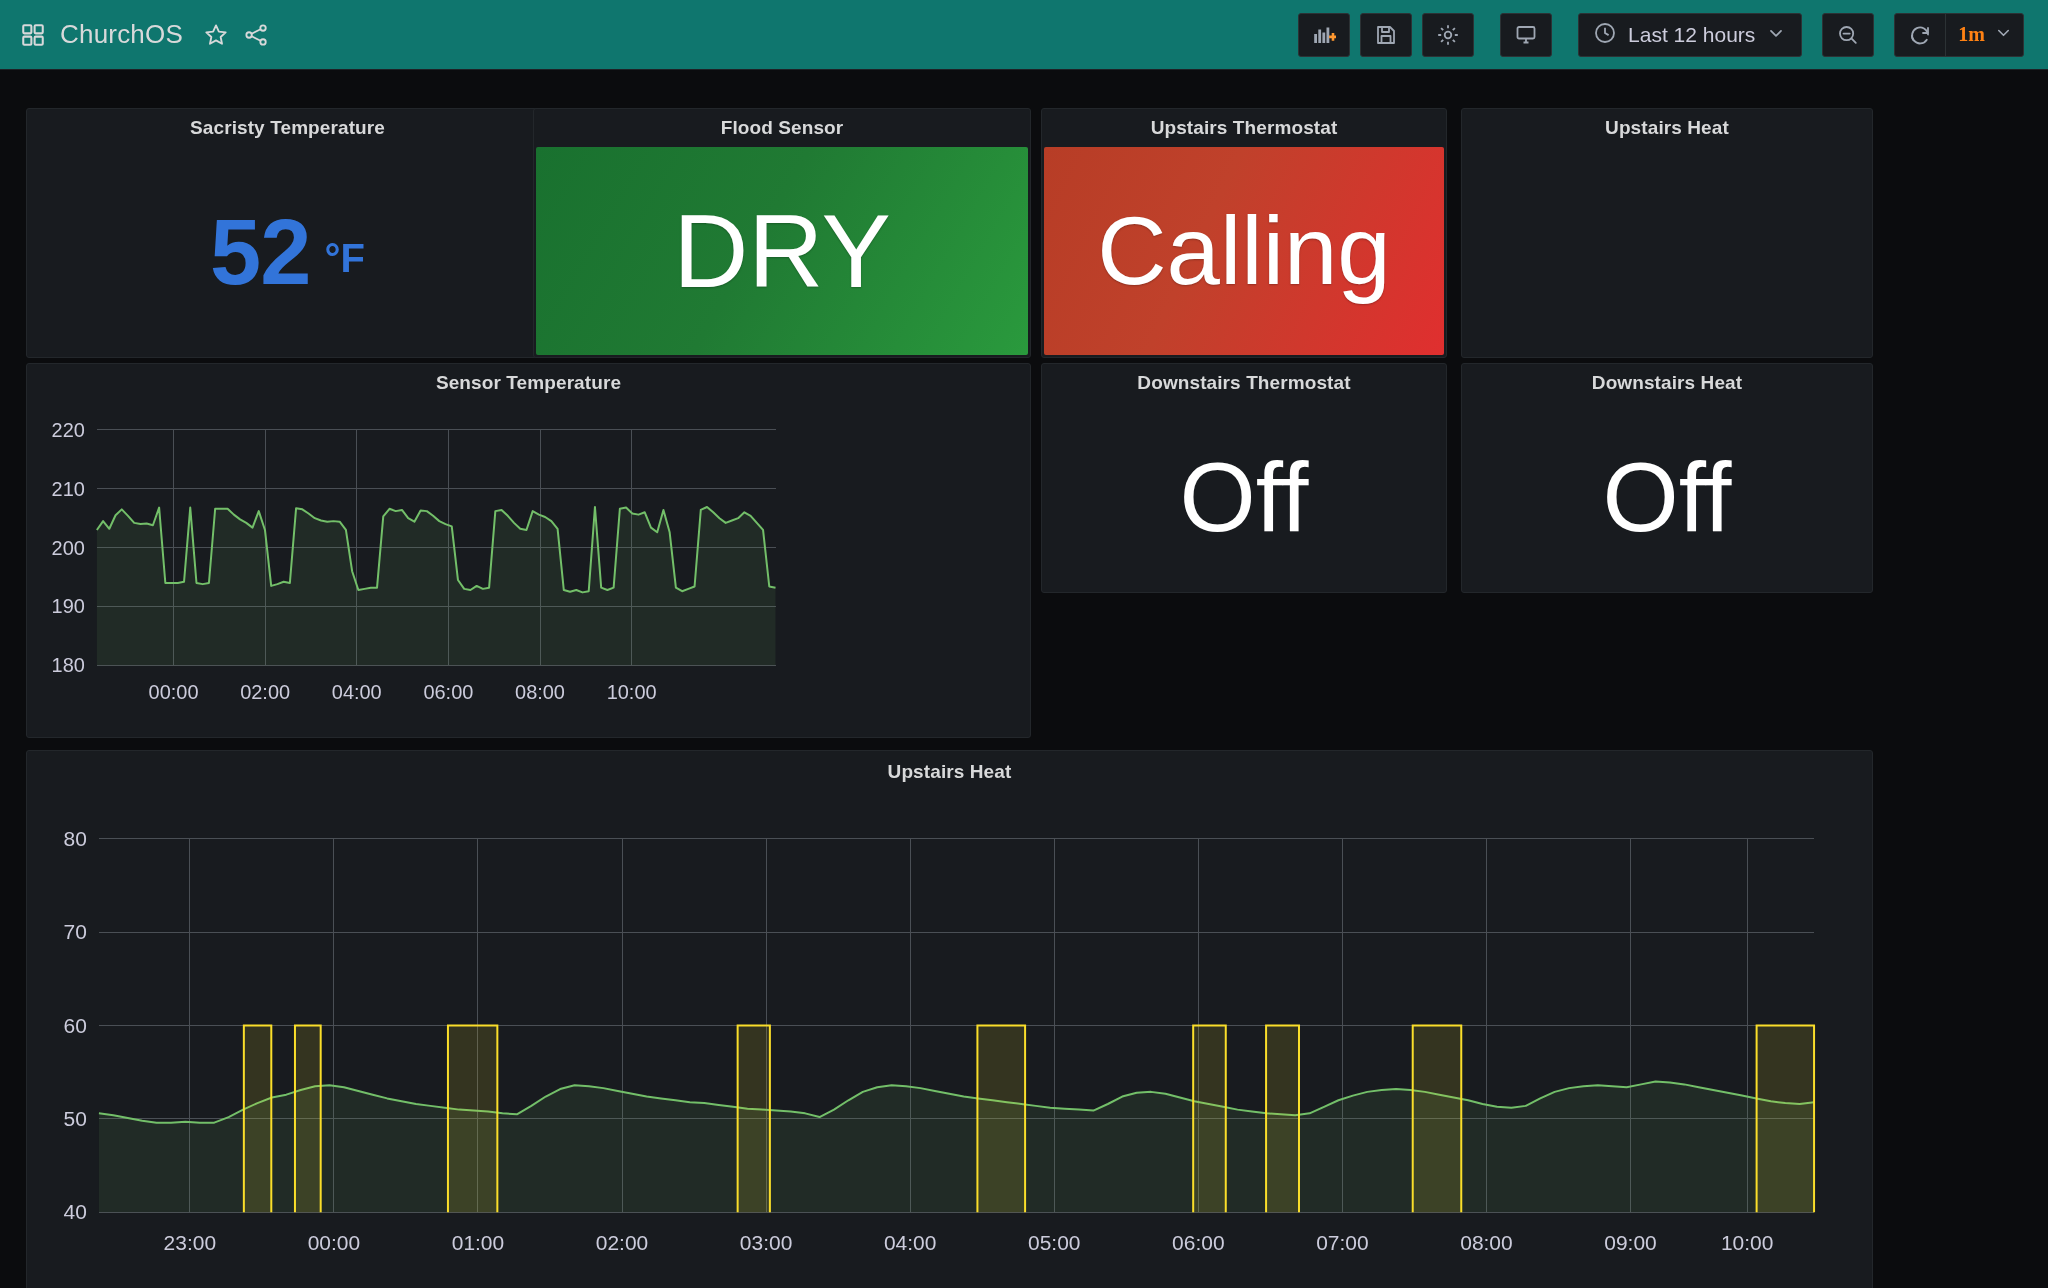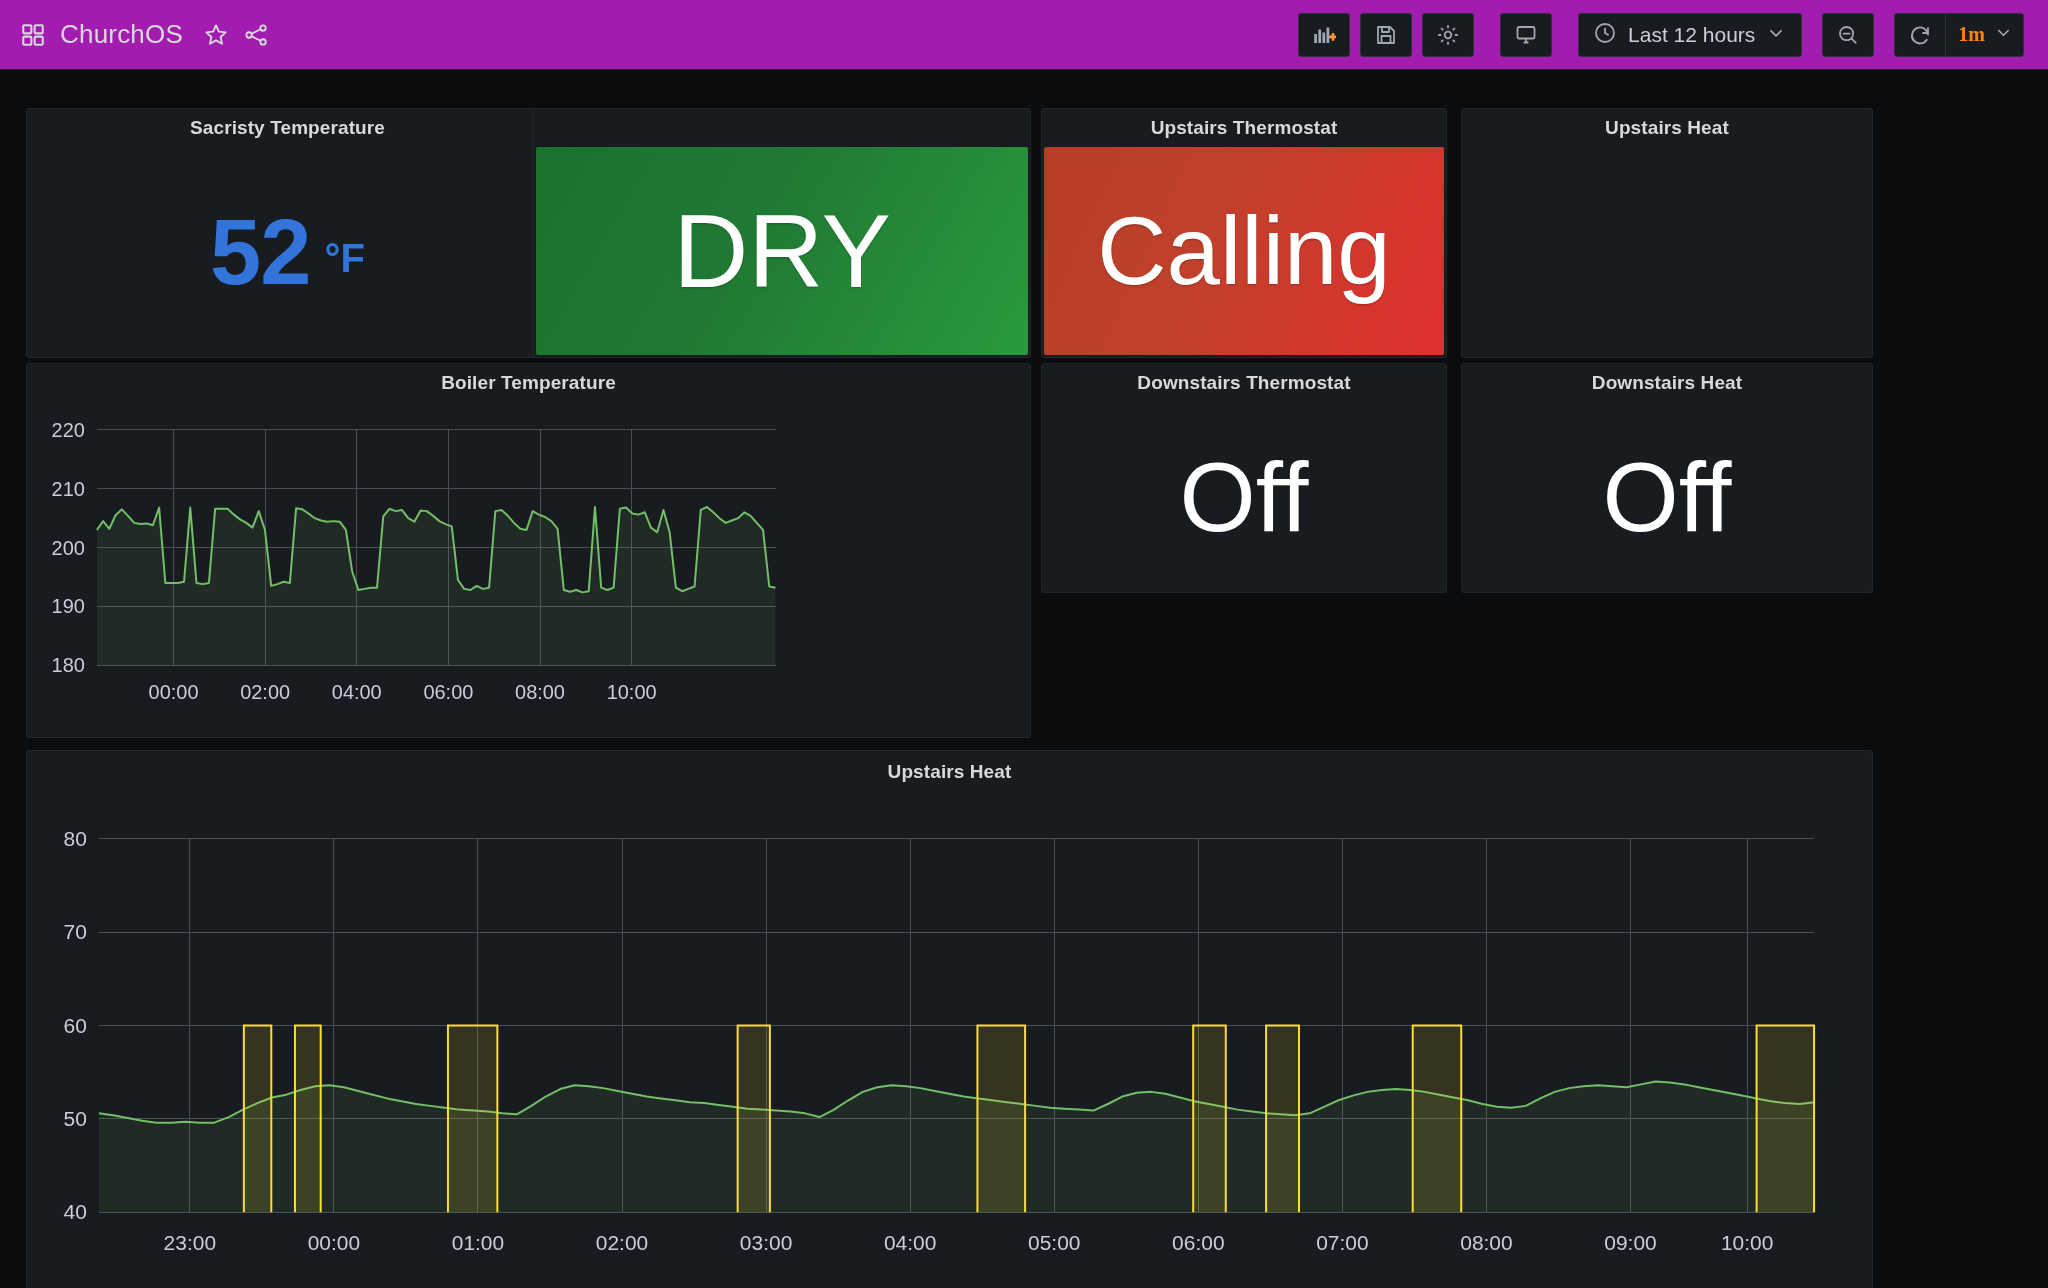--- a/index.html
+++ b/index.html
@@ -8,21 +8,21 @@
     background: #0b0c0e;
     font-family: "Liberation Sans", sans-serif;
     overflow: hidden;
   }
 
   
   #topnav {
     height: 70px; width: 100%;
     display: flex; align-items: center;
     padding: 0 24px 0 20px;
-    background: #a21caf;
+    background: #0f766e;
     border-bottom: 1px solid #1f2126;
   }
   .nav-left { display: flex; align-items: center; gap: 14px; }
   .grid-icon { width: 26px; height: 26px; display: block; }
   #dash-title {
     color: #d8d9da; font-size: 26px; font-weight: 500;
     letter-spacing: .2px; margin-right: 6px;
   }
   .nav-ic { width: 26px; height: 26px; display: block; cursor: pointer; }
   .nav-right { margin-left: auto; display: flex; align-items: center; gap: 10px; }
@@ -212,38 +212,39 @@
 
   <div class="panel" style="left:26px; top:38px; width:523px; height:250px;">
     <div class="panel-header">Sacristy Temperature</div>
     <div class="panel-body stat-plain" style="height:210px;">
       <span class="stat-value-num">52</span>
       <span class="stat-unit">°F</span>
     </div>
   </div>
 
   <div class="panel" style="left:533px; top:38px; width:498px; height:250px;">
+    <div class="panel-header">Flood Sensor</div>
     <div class="bigcolor bc-green">
       <span style="font-size:104px;">DRY</span>
     </div>
   </div>
 
   <div class="panel" style="left:1041px; top:38px; width:406px; height:250px;">
     <div class="panel-header">Upstairs Thermostat</div>
     <div class="bigcolor bc-red">
       <span style="font-size:96px;">Calling</span>
     </div>
   </div>
 
   <div class="panel" style="left:1461px; top:38px; width:412px; height:250px;">
     <div class="panel-header">Upstairs Heat</div>
   </div>
 
   <div class="panel" style="left:26px; top:293px; width:1005px; height:375px;">
-    <div class="panel-header">Boiler Temperature</div>
+    <div class="panel-header">Sensor Temperature</div>
     <div class="ts-wrap">
       <svg class="ts-svg" id="chart-boiler" viewBox="0 0 1005 337" preserveAspectRatio="none">
           <line x1="70" y1="265" x2="750" y2="265" stroke="#4a4f55" stroke-width="1" shape-rendering="crispEdges"></line>
           <text x="58" y="272" text-anchor="end" class="axis-text" font-size="20">180</text>
           <line x1="70" y1="205.75" x2="750" y2="205.75" stroke="#4a4f55" stroke-width="1" shape-rendering="crispEdges"></line>
           <text x="58" y="212.75" text-anchor="end" class="axis-text" font-size="20">190</text>
           <line x1="70" y1="146.5" x2="750" y2="146.5" stroke="#4a4f55" stroke-width="1" shape-rendering="crispEdges"></line>
           <text x="58" y="153.5" text-anchor="end" class="axis-text" font-size="20">200</text>
           <line x1="70" y1="87.25" x2="750" y2="87.25" stroke="#4a4f55" stroke-width="1" shape-rendering="crispEdges"></line>
           <text x="58" y="94.25" text-anchor="end" class="axis-text" font-size="20">210</text>

